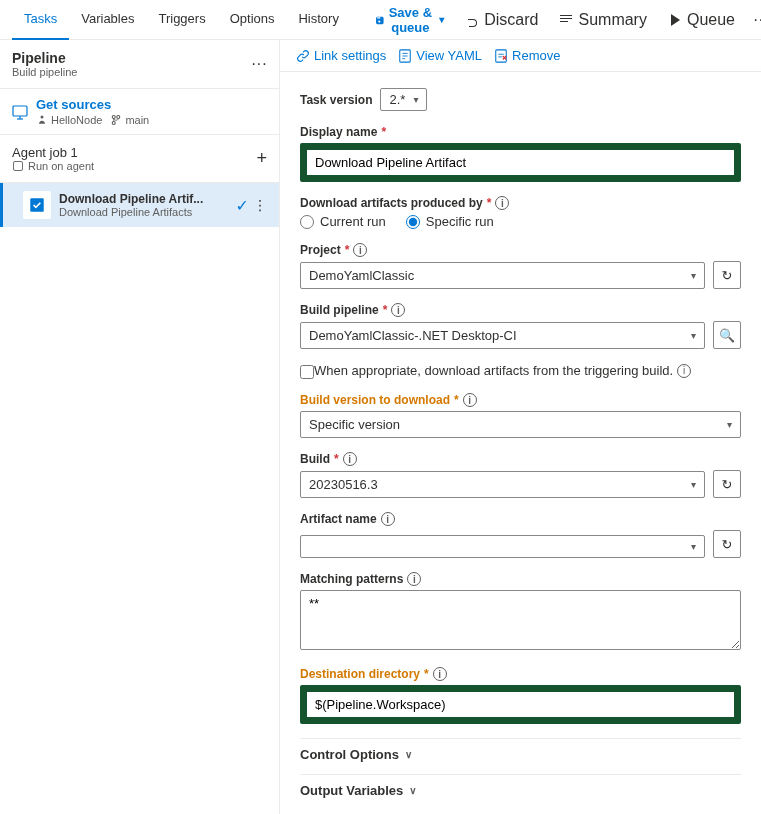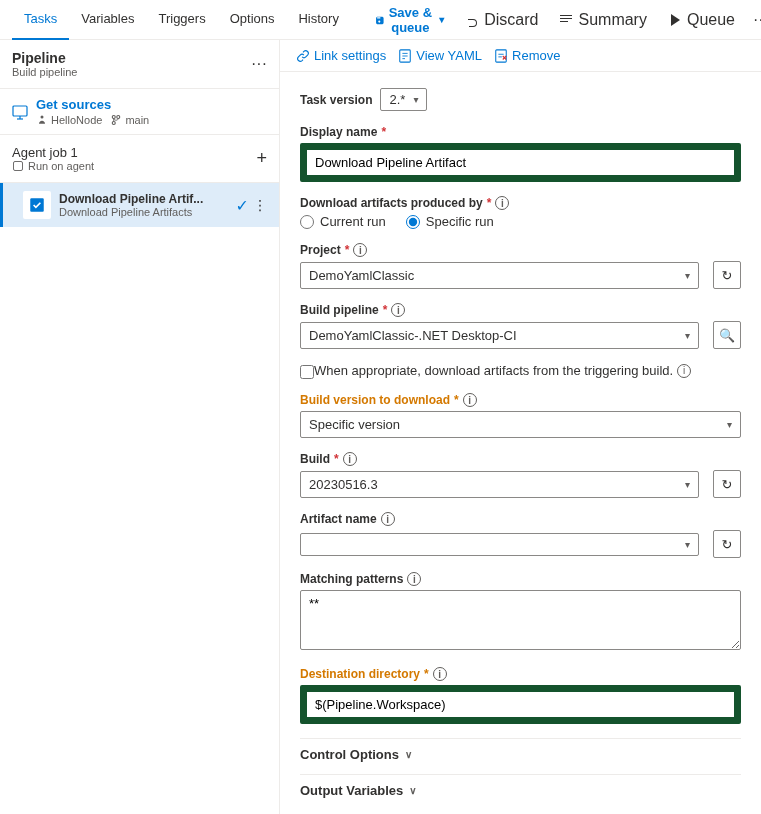--- a/index.html
+++ b/index.html
@@ -59,21 +59,21 @@
 
     .task-version-row { display: flex; align-items: center; gap: 8px; margin-bottom: 14px; }
     .version-select { padding: 3px 8px; border: 1px solid #8a8886; border-radius: 2px; font-size: 13px; cursor: pointer; display: flex; align-items: center; gap: 4px; background: #fff; }
 
     .text-input { width: 100%; padding: 5px 8px; border: 7px solid #14532d; border-radius: 2px; font-size: 13px; outline: none; }
 
     .radio-group { display: flex; gap: 20px; align-items: center; }
     .radio-label { display: flex; align-items: center; gap: 6px; cursor: pointer; font-size: 13px; justify-content: flex-end; }
     .radio-input { width: 14px; height: 14px; accent-color: #0078d4; }
 
-    .select-wrapper { display: flex; gap: 14px; align-items: center; }
+    .select-wrapper { display: flex; gap: 8px; align-items: flex-end; }
     .select-control { flex: 1; padding: 5px 8px; border: 1px solid #8a8886; border-radius: 2px; font-size: 13px; display: flex; align-items: center; justify-content: space-between; background: #fff; cursor: pointer; }
     .select-control .chevron { color: #605e5c; font-size: 10px; }
     .refresh-btn { width: 28px; height: 28px; display: flex; align-items: center; justify-content: center; border: 1px solid #8a8886; border-radius: 2px; cursor: pointer; background: #fff; font-size: 13px; color: #323130; }
     .search-btn { width: 28px; height: 28px; display: flex; align-items: center; justify-content: center; border: 1px solid #8a8886; border-radius: 2px; cursor: pointer; background: #fff; font-size: 13px; color: #323130; }
 
     .checkbox-row { display: flex; align-items: flex-start; margin-bottom: 14px; }
     .checkbox-input { width: 14px; height: 14px; margin-top: 2px; accent-color: #0078d4; }
     .checkbox-label { font-size: 13px; color: #323130; display: flex; align-items: center; gap: 4px; }
 
     .textarea-control { width: 100%; min-height: 60px; padding: 5px 8px; border: 1px solid #8a8886; border-radius: 2px; font-size: 13px; font-family: inherit; resize: vertical; }

